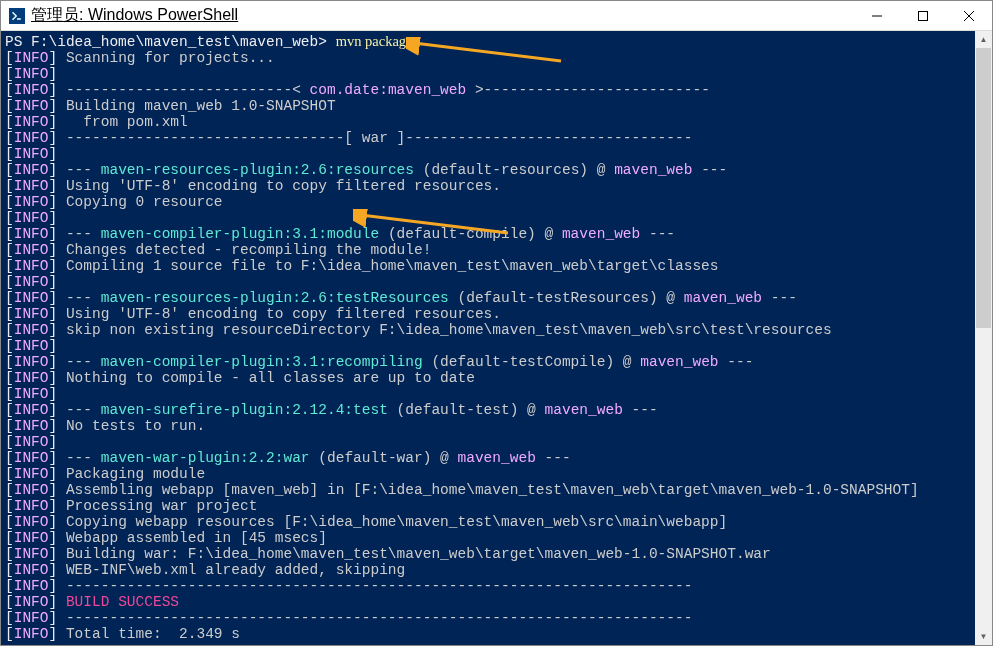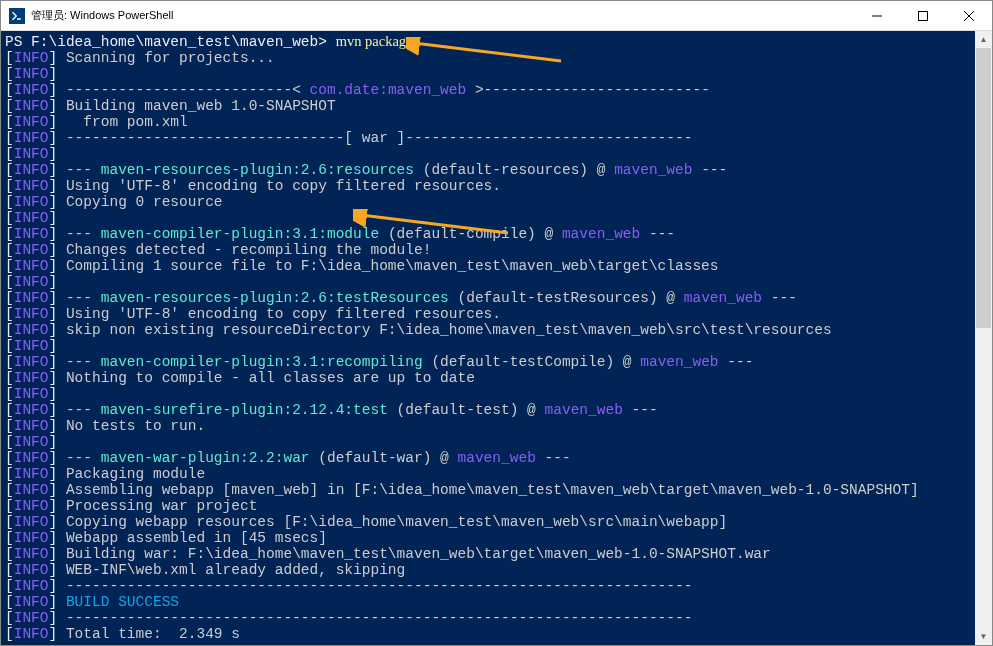--- a/index.html
+++ b/index.html
@@ -30,23 +30,24 @@
   height: 16px;
   margin-left: 8px;
   margin-right: 6px;
   background: #003d7a;
   display: flex;
   align-items: center;
   justify-content: center;
 }
 .titlebar-icon svg { width: 12px; height: 12px; }
 .titlebar-title {
-  font-size: 11px;
+  font-size: 16px;
   color: #000;
   flex: 1;
+  text-decoration: underline;
 }
 .titlebar-controls {
   display: flex;
   height: 100%;
 }
 .titlebar-btn {
   width: 46px;
   height: 100%;
   display: flex;
   align-items: center;
@@ -92,23 +93,23 @@
   background: #f0f0f0;
   display: flex;
   align-items: center;
   justify-content: center;
   font-size: 8px;
   color: #606060;
 }
 .scrollbar-btn.up { top: 0; }
 .scrollbar-btn.down { bottom: 0; }
 .c-white { color: #eeedf0; }
-.c-cyan { color: #8b5cf6; }
+.c-cyan { color: #f0abfc; }
 .c-yellow { color: #f9f1a5; font-family: Liberation Serif, serif; }
-.c-green { color: #0ea5e9; }
+.c-green { color: #ec4899; }
 .c-dgreen { color: #5eead4; }
 .arrow {
   position: absolute;
   pointer-events: none;
 }
 .arrow svg { display: block; }
 </style>
 </head>
 <body>
 

